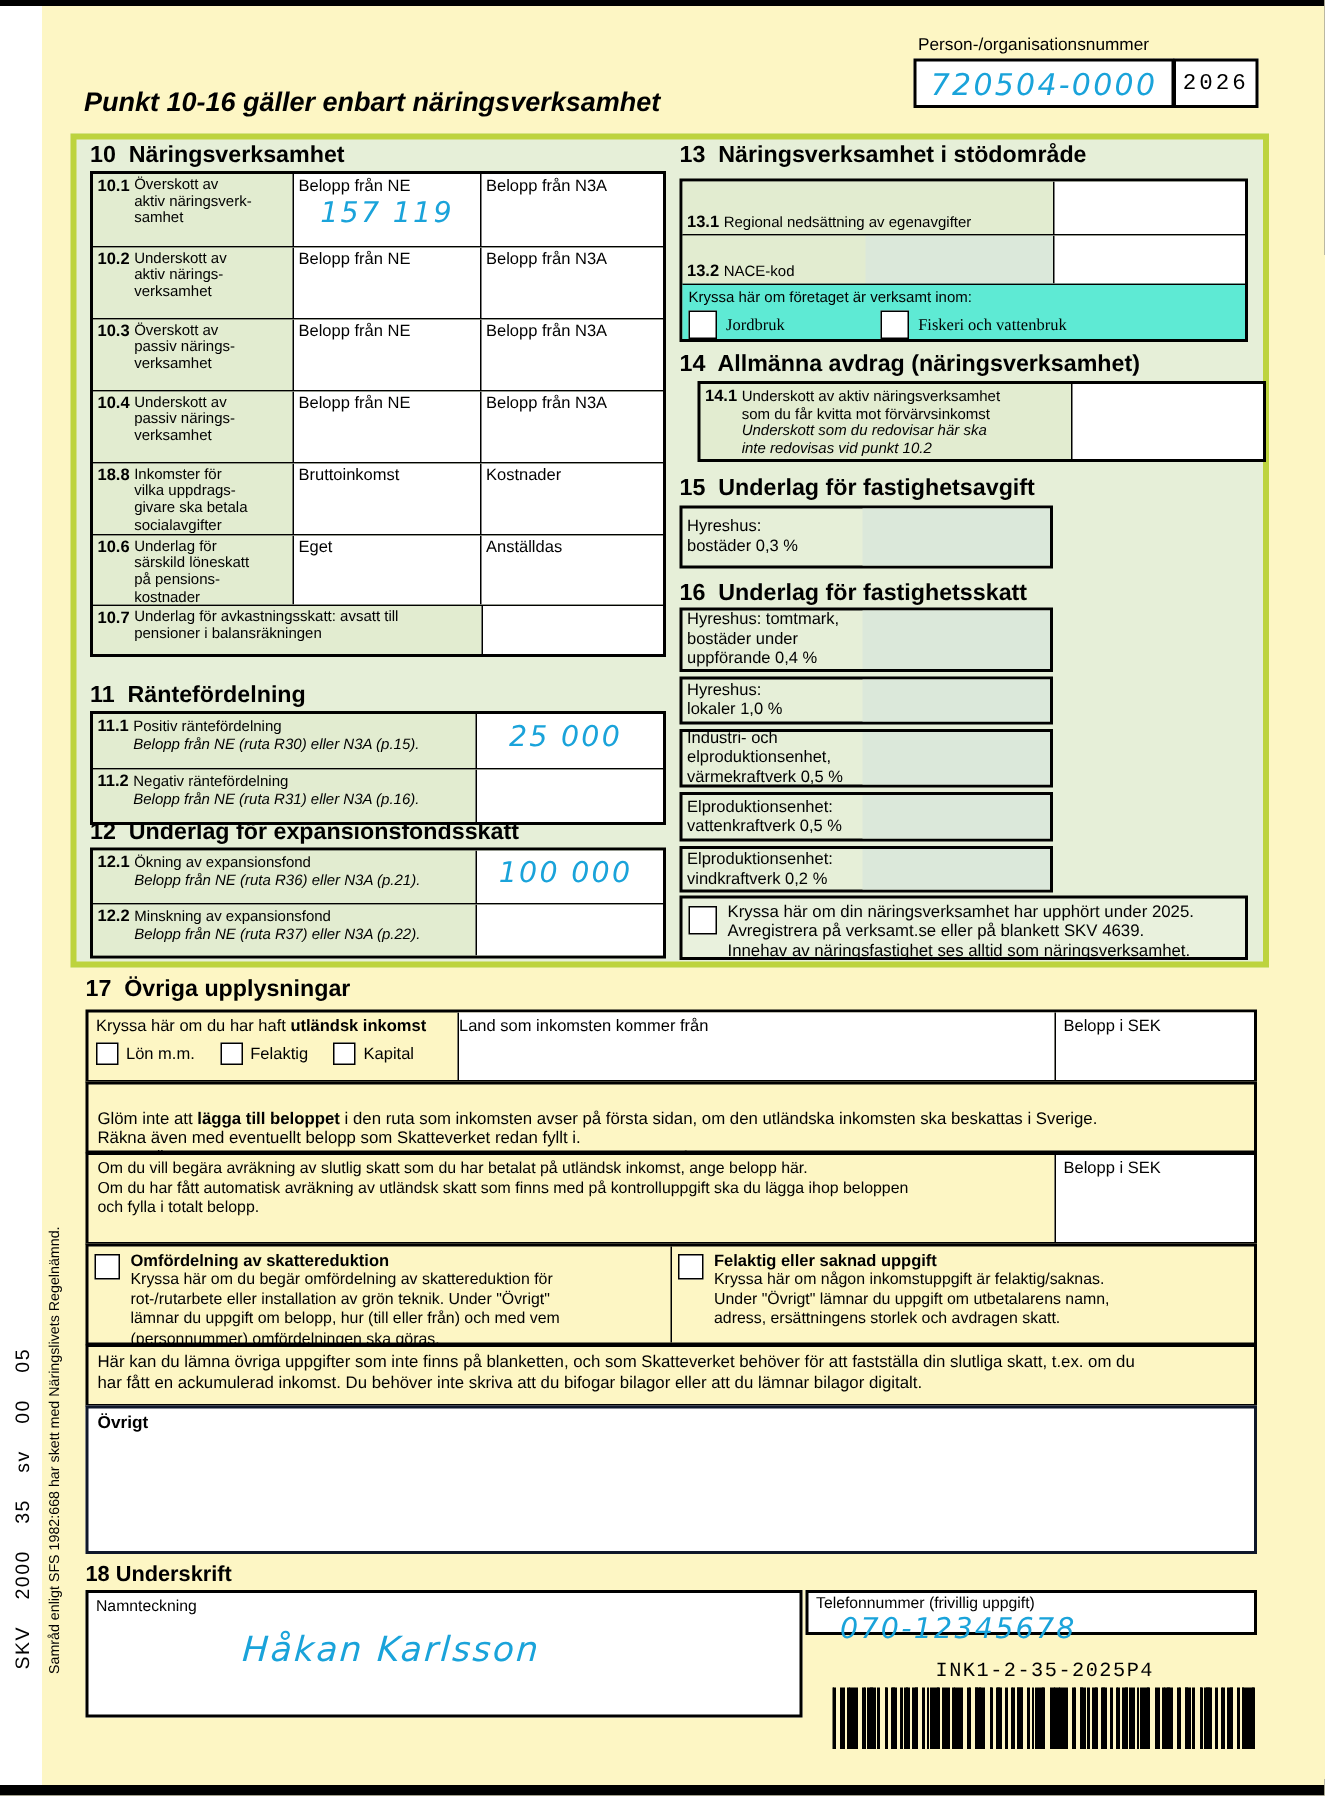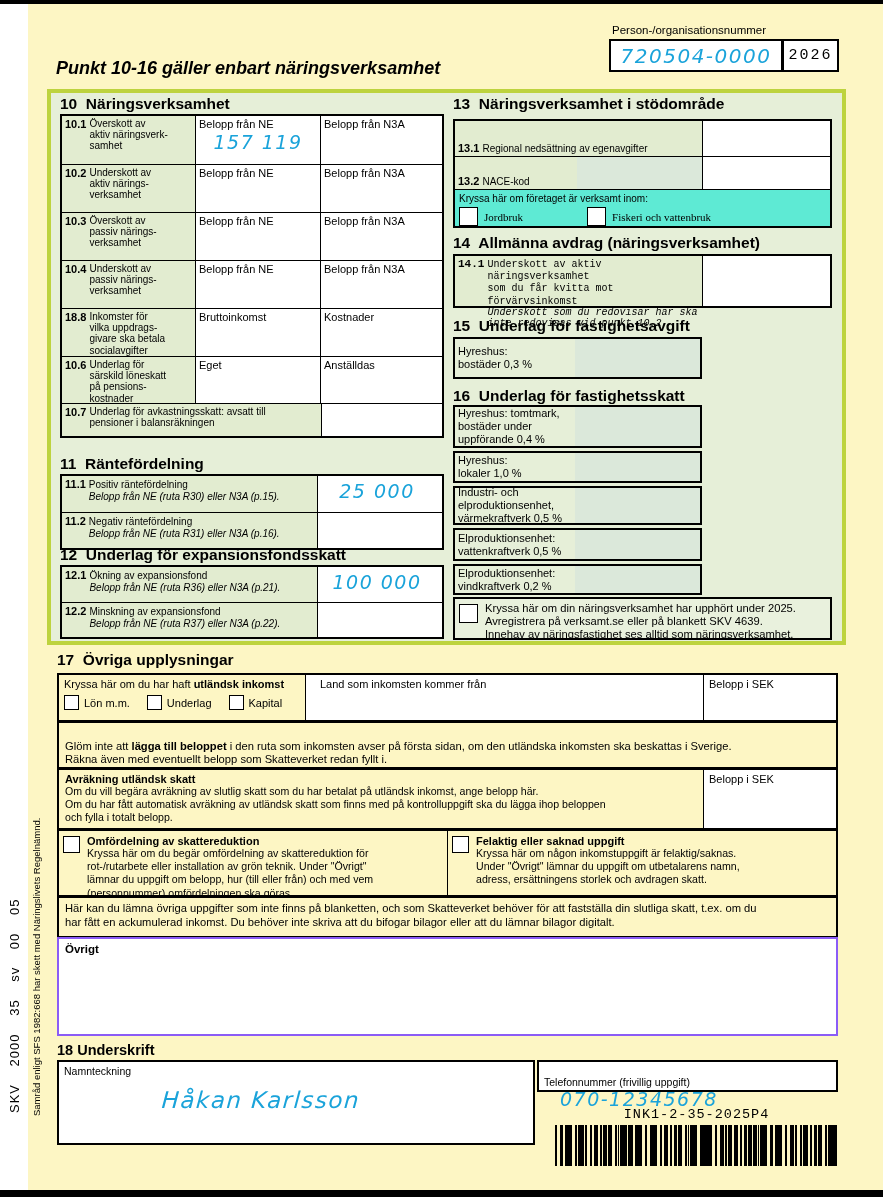--- a/index.html
+++ b/index.html
@@ -62,42 +62,42 @@
   .lab15 { flex:1; padding:2px 3px; font-size:11px; line-height:1.18; display:flex; align-items:center; }
   .sh15 { width:125px; }
   .box16 { width:249px; border:2px solid #000; display:flex; background:#e6efd8; margin-bottom:3px; }
   .hB1{height:43px}.hB2{height:32px}.hB3{height:39px}.hB4{height:33px}.hB5{height:31px}
   .upphort { left:402px; top:504px; width:379px; height:43px; border:2px solid #000; background:#e9f1dd; display:flex; gap:7px; padding:3px 4px; }
   .upphort .txt { font-size:11.2px; line-height:1.16; }
 
   .s17box { border:2px solid #000; background:#fdf6c4; }
   .row17-1 { left:57px; top:673px; width:781px; height:49px; display:flex; }
   .cA { width:246px; padding:3px 5px; }
-  .cB { flex:1; background:#fff; border-left:1px solid #000; padding:3px 14px; }
+  .cB { flex:1; background:#fff; border-left:1px solid #000; padding:3px 0; }
   .cC { width:133px; background:#fff; border-left:1px solid #000; padding:3px 5px; }
   .fcbs { display:flex; align-items:center; gap:5px; margin-top:5px; }
   .fcbs .gap { margin-left:12px; }
   .infobox { left:57px; top:721px; width:781px; height:48px; padding:3px 6px; font-size:11.2px; line-height:1.22; }
   .avrbox { left:57px; top:768px; width:781px; height:62px; display:flex; }
   .avrA { flex:1; padding:3px 6px; }
   .avrA .bt { font-weight:bold; font-size:11px; }
   .avrA .bd { font-size:10.6px; line-height:1.22; }
   .twobox { left:57px; top:829px; width:781px; height:68px; display:flex; }
   .half { flex:1; padding:4px 4px; display:flex; gap:7px; }
   .half + .half { border-left:1px solid #000; }
   .half .bt { font-weight:bold; font-size:11px; }
   .half .bd { font-size:10.6px; line-height:1.25; }
   .harbox { left:57px; top:896px; width:781px; height:42px; padding:3px 6px; font-size:11.2px; line-height:1.25; }
-  .ovrigtbox { left:57px; top:937px; width:781px; height:99px; background:#fff; border:2px solid #8b5cf6; padding:4px 6px; font-weight:bold; font-size:11.5px; }
+  .ovrigtbox { left:57px; top:937px; width:781px; height:99px; background:#fff; border:2px solid #0f172a; padding:4px 6px; font-weight:bold; font-size:11.5px; }
 
   .h18 { left:57px; top:1042px; font-size:14.5px; font-weight:bold; }
   .signbox { left:57px; top:1060px; width:478px; height:85px; background:#fff; border:2px solid #000; padding:3px 5px; }
   .small-lbl { font-size:10.5px; }
   .signature { margin-top:10px; text-align:center; transform:translateX(-35px) skewX(-4deg); font-size:23px; }
-  .telbox { left:537px; top:1060px; width:301px; height:30px; background:#fff; border:2px solid #000; padding:14px 5px; }
+  .telbox { left:537px; top:1060px; width:301px; height:30px; background:#fff; border:2px solid #000; padding:1px 5px; }
   .telval { margin-top:0px; padding-left:16px; font-size:19px; }
   .formcode { left:555px; top:1107px; width:283px; text-align:center; font-family:"Liberation Mono","DejaVu Sans Mono",monospace; font-size:13.5px; letter-spacing:1px; }
   .barcode { left:555px; top:1125px; width:283px; height:41px;
     background:
       repeating-linear-gradient(90deg,#000 0 2px,transparent 2px 5px),
       repeating-linear-gradient(90deg,#000 0 1px,transparent 1px 7px),
       repeating-linear-gradient(90deg,transparent 0 11px,#000 11px 14px),
       repeating-linear-gradient(90deg,transparent 0 23px,#000 23px 25px);
   }
 </style>
@@ -285,21 +285,21 @@
         <div class="cbrow">
           <span class="cb"></span>
           <span style="margin-left:6px;">Jordbruk</span>
           <span class="cb" style="margin-left:64px;"></span>
           <span style="margin-left:6px;">Fiskeri och vattenbruk</span>
         </div>
       </div>
     </div>
 
     <div class="abs sec-h" style="left:402px; top:141px;">14  Allmänna avdrag (näringsverksamhet)</div>
-    <div class="abs b14" style="left:402px; top:161px;font-family:Liberation Mono, monospace;">
+    <div class="abs b14" style="left:414px; top:161px;">
       <div class="lab14">
         <span class="num">14.1</span>
         <span>
           <span class="lt pl">Underskott av aktiv näringsverksamhet
 som du får kvitta mot förvärvsinkomst</span>
           <span class="lt pl" style="font-style:italic; display:block;">Underskott som du redovisar här ska
 inte redovisas vid punkt 10.2</span>
         </span>
       </div>
       <div class="vc grow"></div>
@@ -354,42 +354,41 @@
   <div class="abs sec-h" style="left:57px; top:651px;">17  Övriga upplysningar</div>
   <div class="abs s17box row17-1">
     <div class="cA">
       <div style="font-size:11px;">
         <span>Kryssa här om du har haft </span><b>utländsk inkomst</b>
       </div>
       <div class="fcbs">
         <span class="cb-sm"></span>
         <span>Lön m.m.</span>
         <span class="cb-sm gap"></span>
-        <span>Underlag</span>
+        <span>Felaktig</span>
         <span class="cb-sm gap"></span>
         <span>Kapital</span>
       </div>
     </div>
     <div class="cB">
       <span>Land som inkomsten kommer från</span>
     </div>
     <div class="cC">
       <span>Belopp i SEK</span>
     </div>
   </div>
 
   <div class="abs s17box infobox pl">
     <span>Glöm inte att </span><b>lägga till beloppet</b><span> i den ruta som inkomsten avser på första sidan, om den utländska inkomsten ska beskattas i Sverige.
 Räkna även med eventuellt belopp som Skatteverket redan fyllt i.
 Under "Övrigt" kan du lämna fler uppgifter, t.ex. om du har haft fler inkomster från utlandet.</span>
   </div>
 
   <div class="abs s17box avrbox">
     <div class="avrA">
-      <div class="bt">Avräkning utländsk skatt</div>
       <div class="bd pl">Om du vill begära avräkning av slutlig skatt som du har betalat på utländsk inkomst, ange belopp här.
 Om du har fått automatisk avräkning av utländsk skatt som finns med på kontrolluppgift ska du lägga ihop beloppen
 och fylla i totalt belopp.</div>
     </div>
     <div class="cC">
       <span>Belopp i SEK</span>
     </div>
   </div>
 
   <div class="abs s17box twobox">

